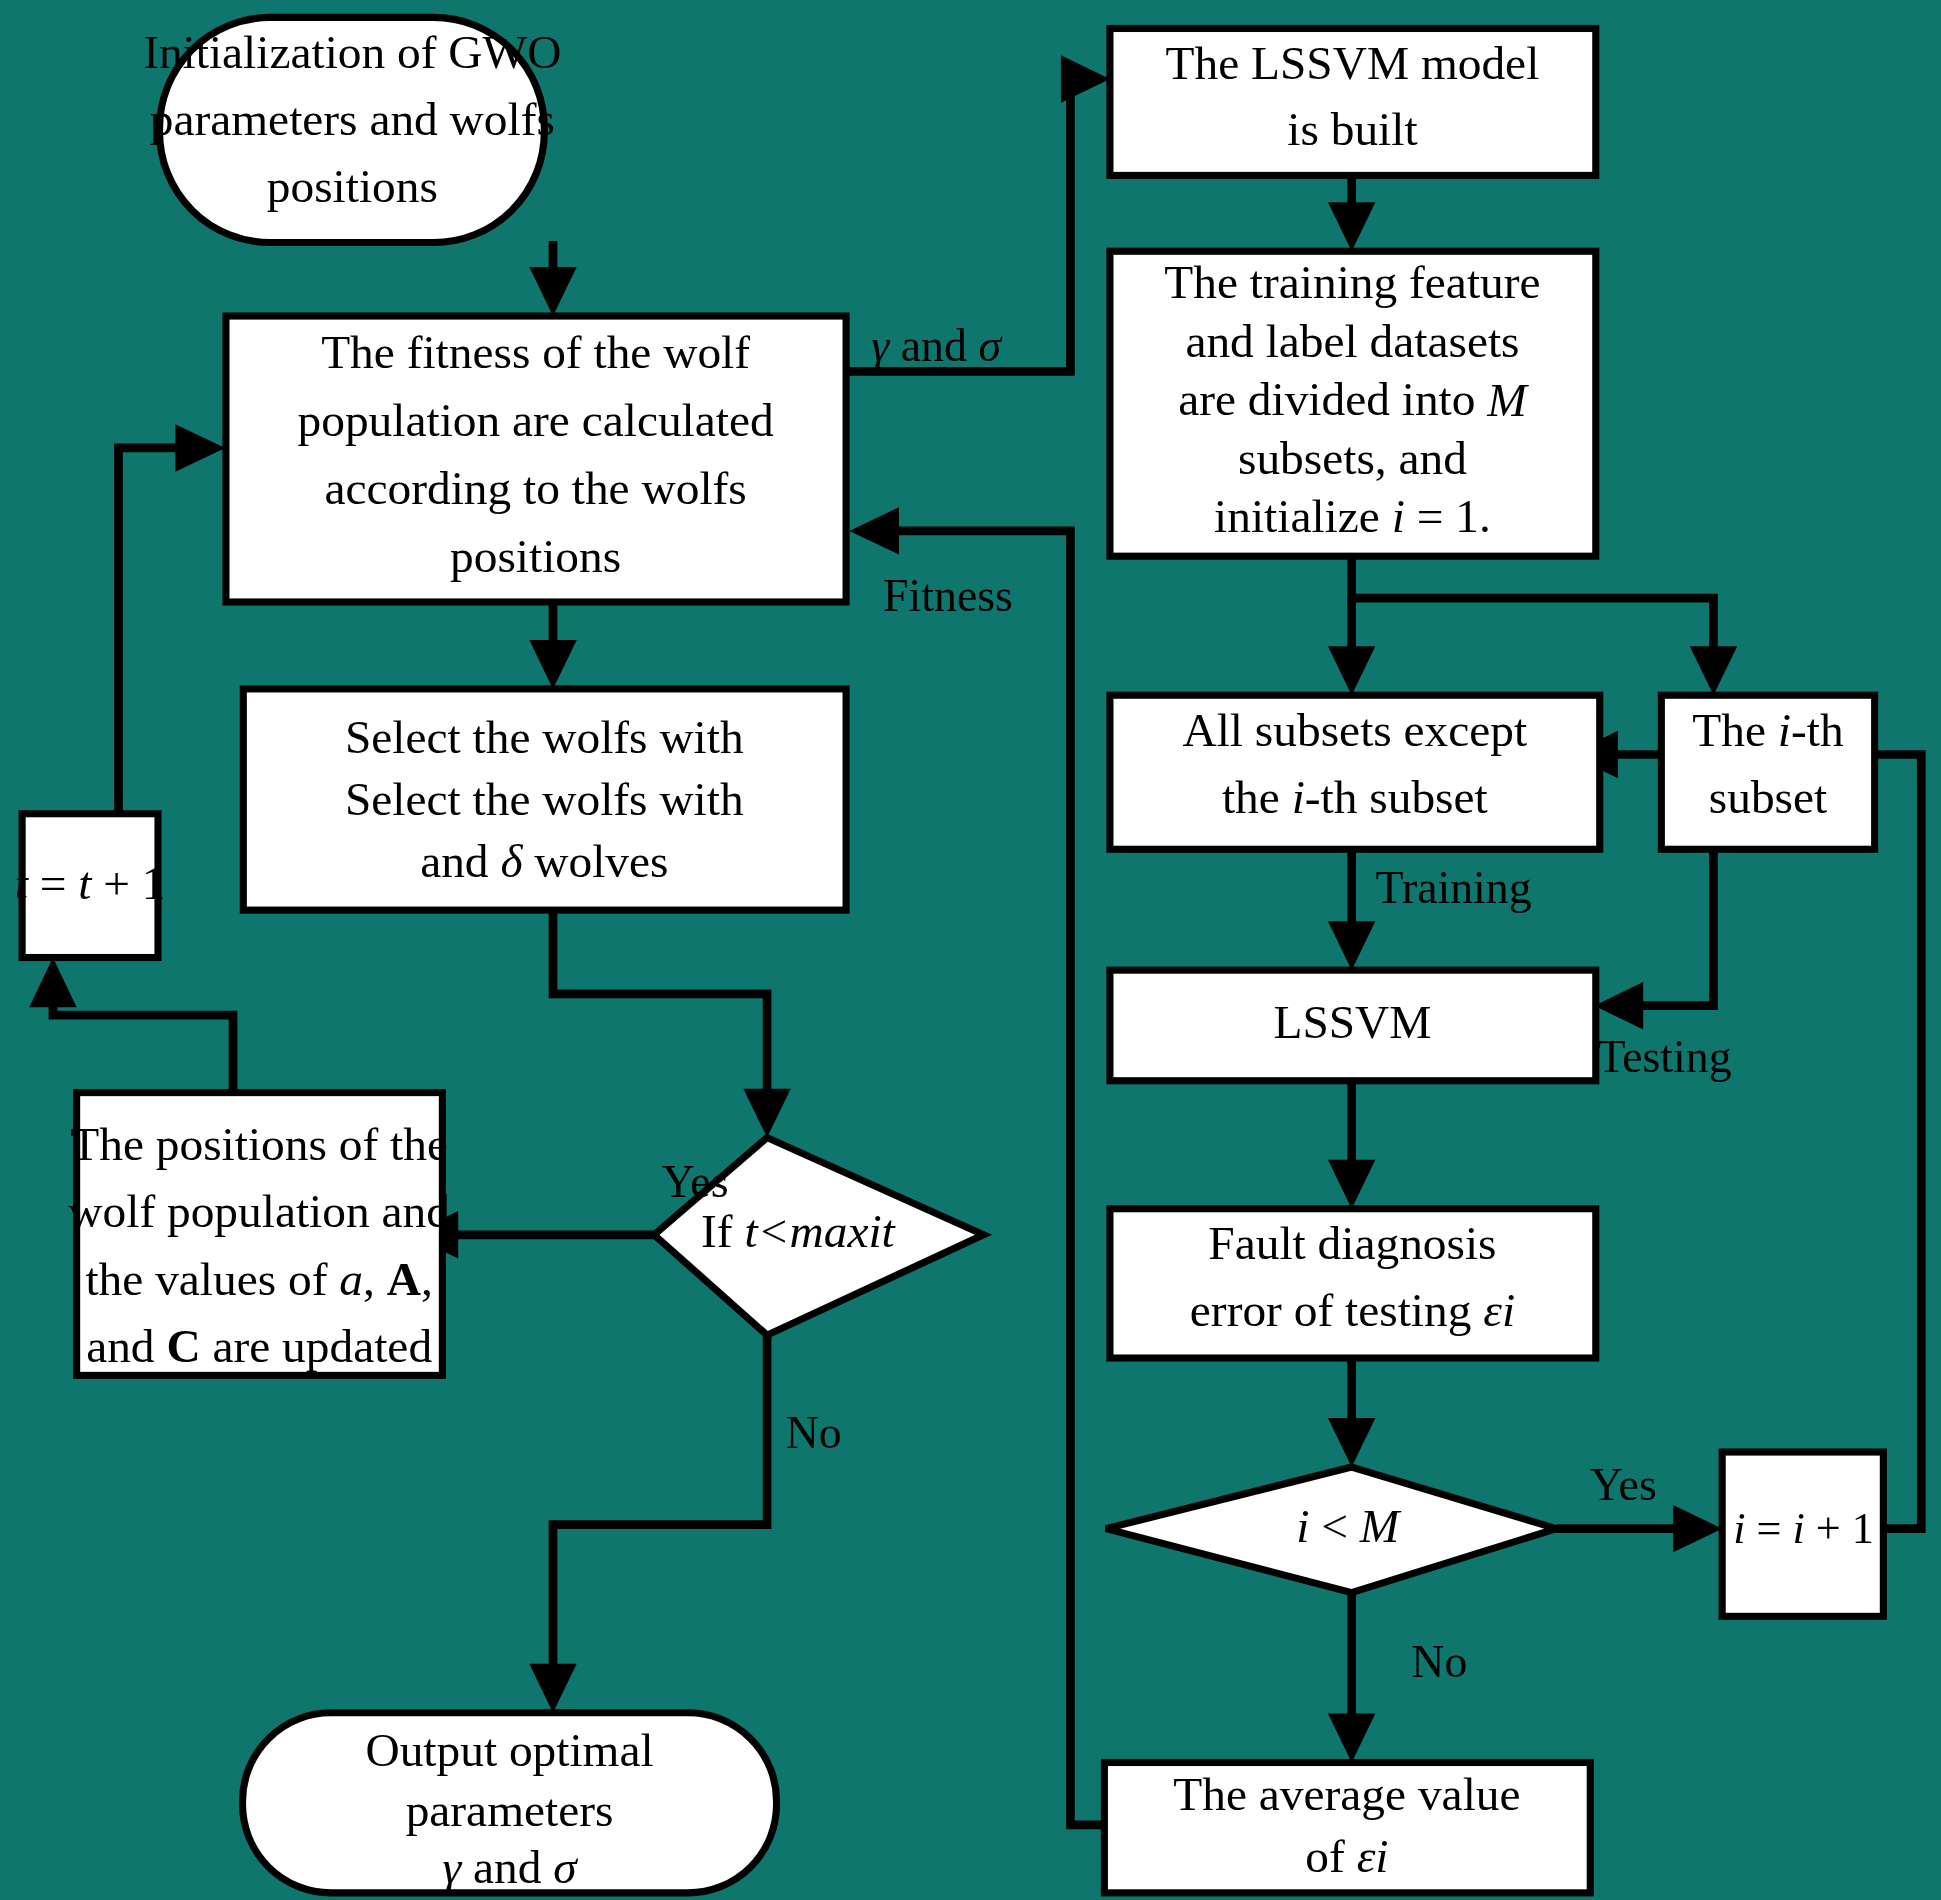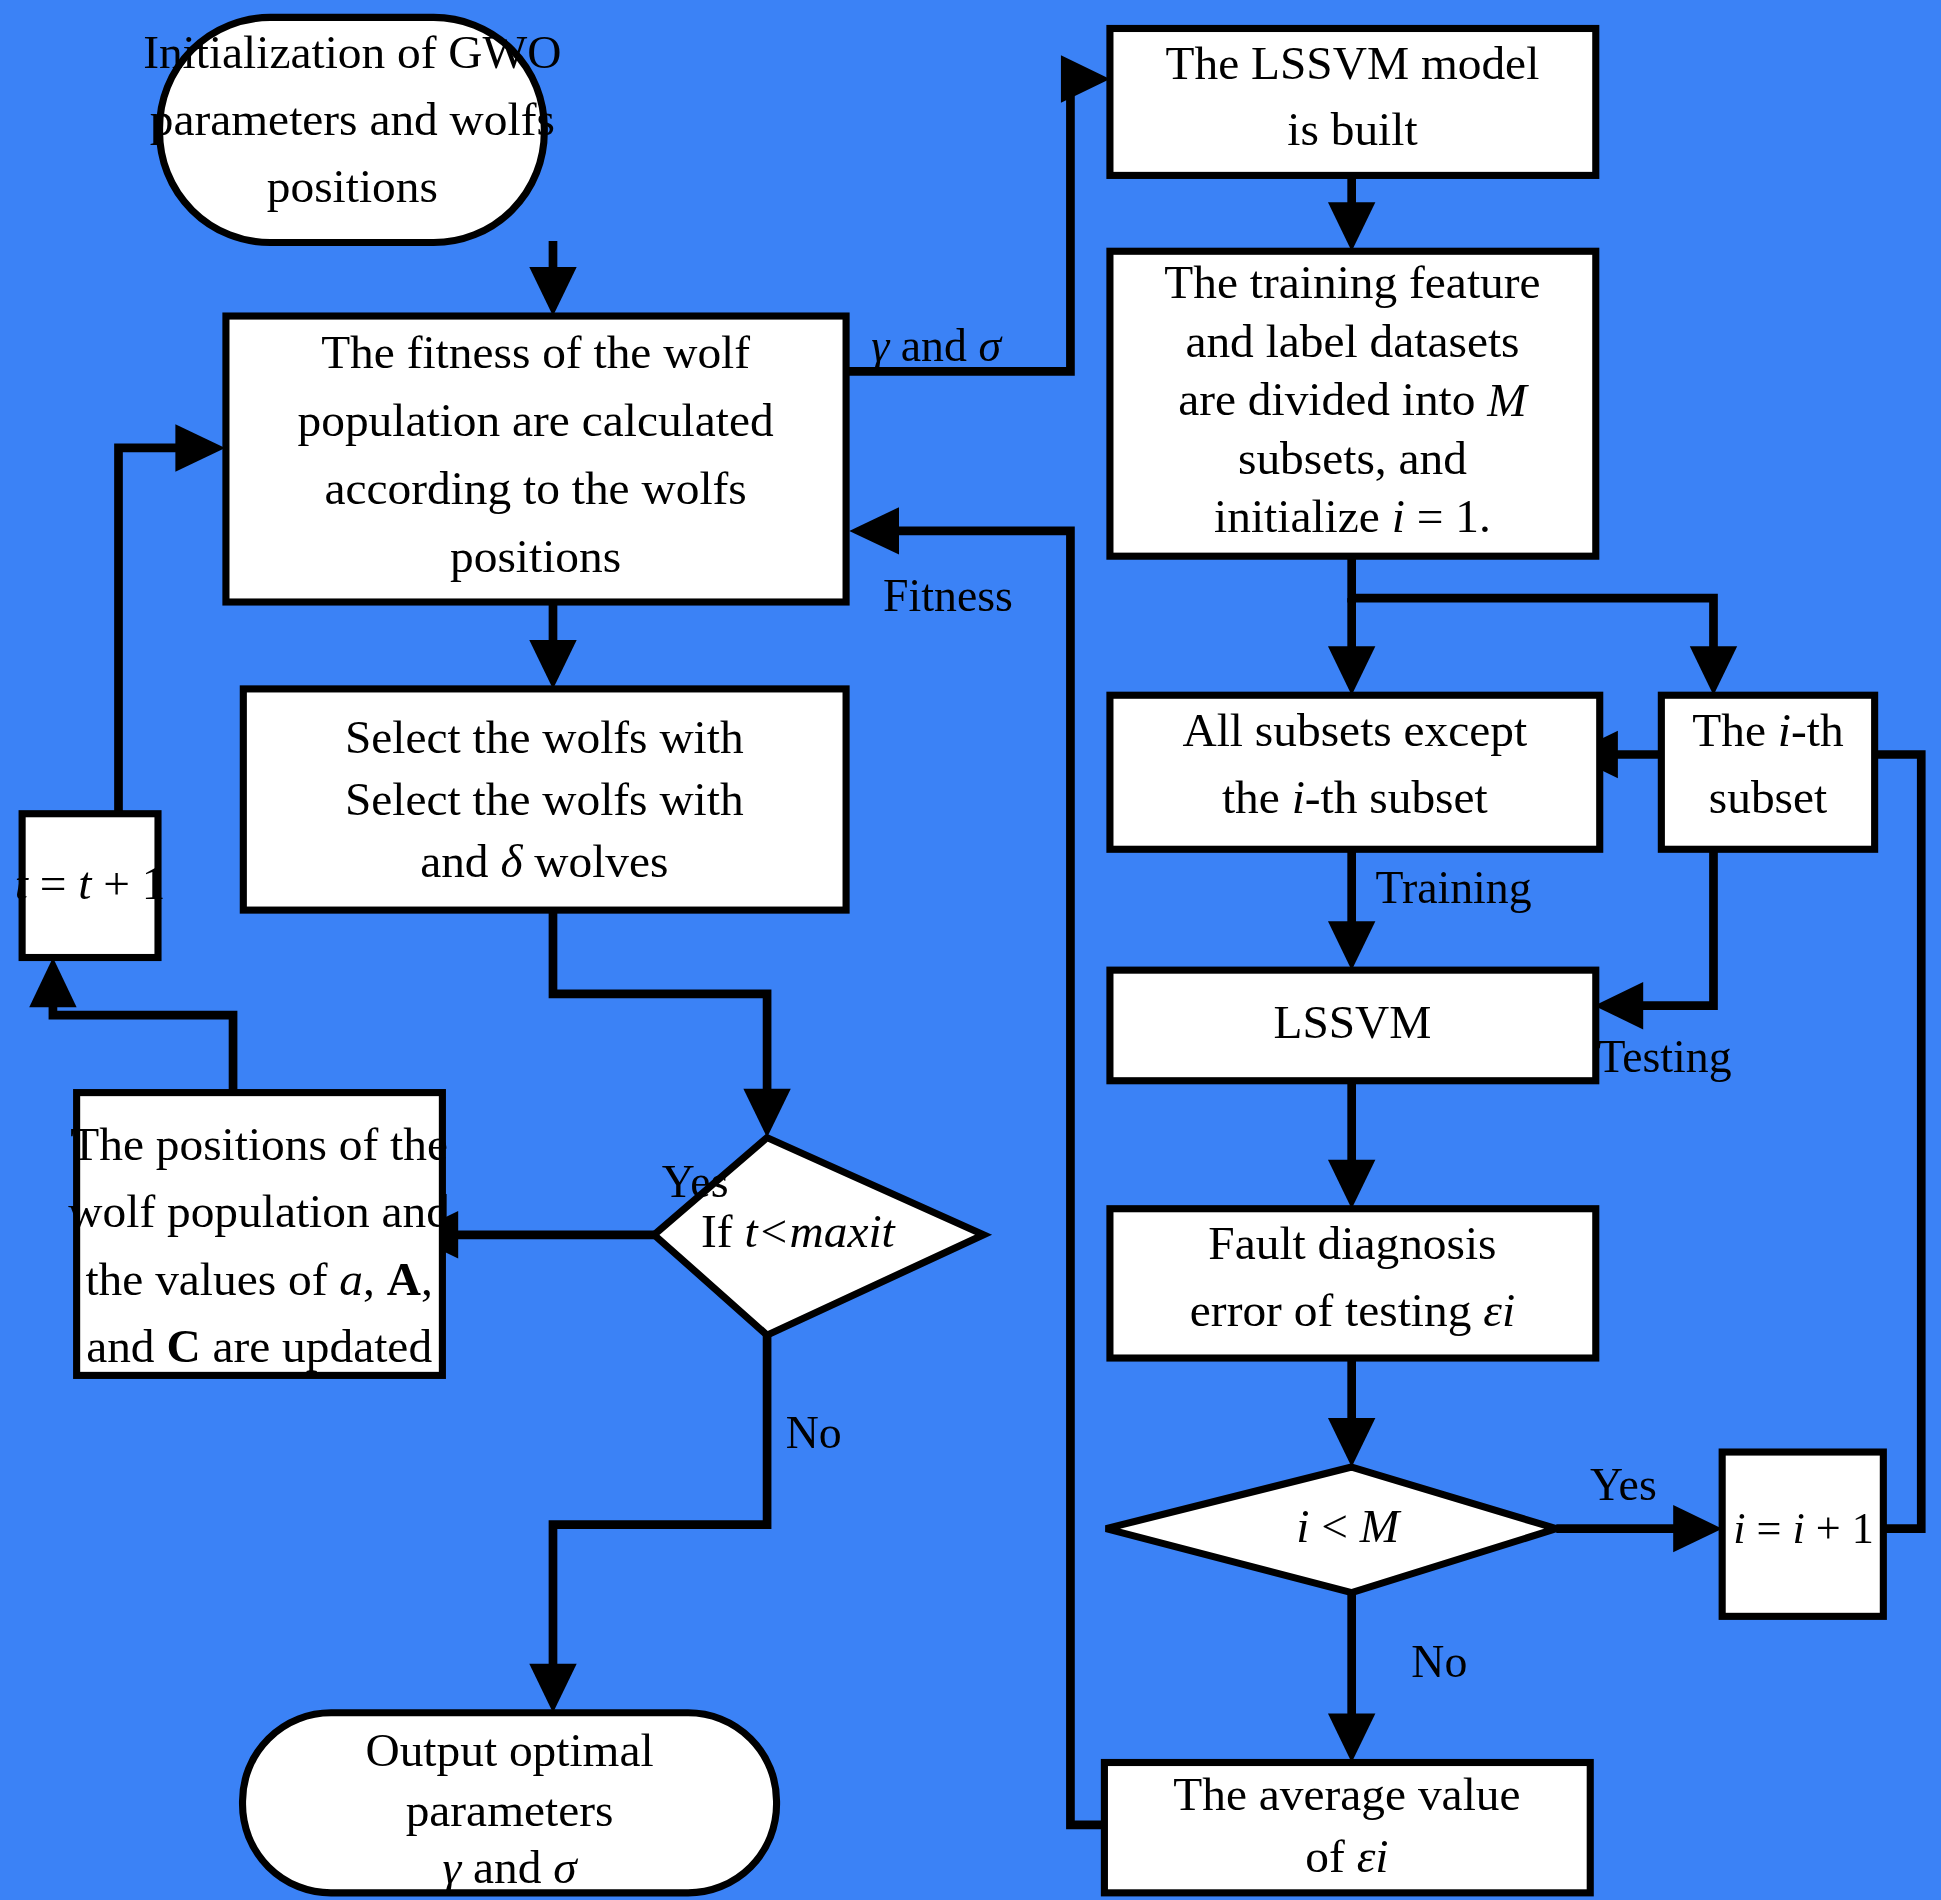--- a/index.html
+++ b/index.html
@@ -4,21 +4,21 @@
 <style>
   html, body {
     margin: 0;
     padding: 0;
     background: #ffffff;
   }
   #canvas-wrap {
     position: relative;
     width: 1941px;
     height: 1900px;
-    background: #3b82f6;
+    background: #0f766e;
     font-family: "Liberation Serif", "DejaVu Serif", serif;
   }
   svg#flow {
     display: block;
     width: 1941px;
     height: 1900px;
   }
   .shape {
     fill: #ffffff;
     stroke: #000000;

